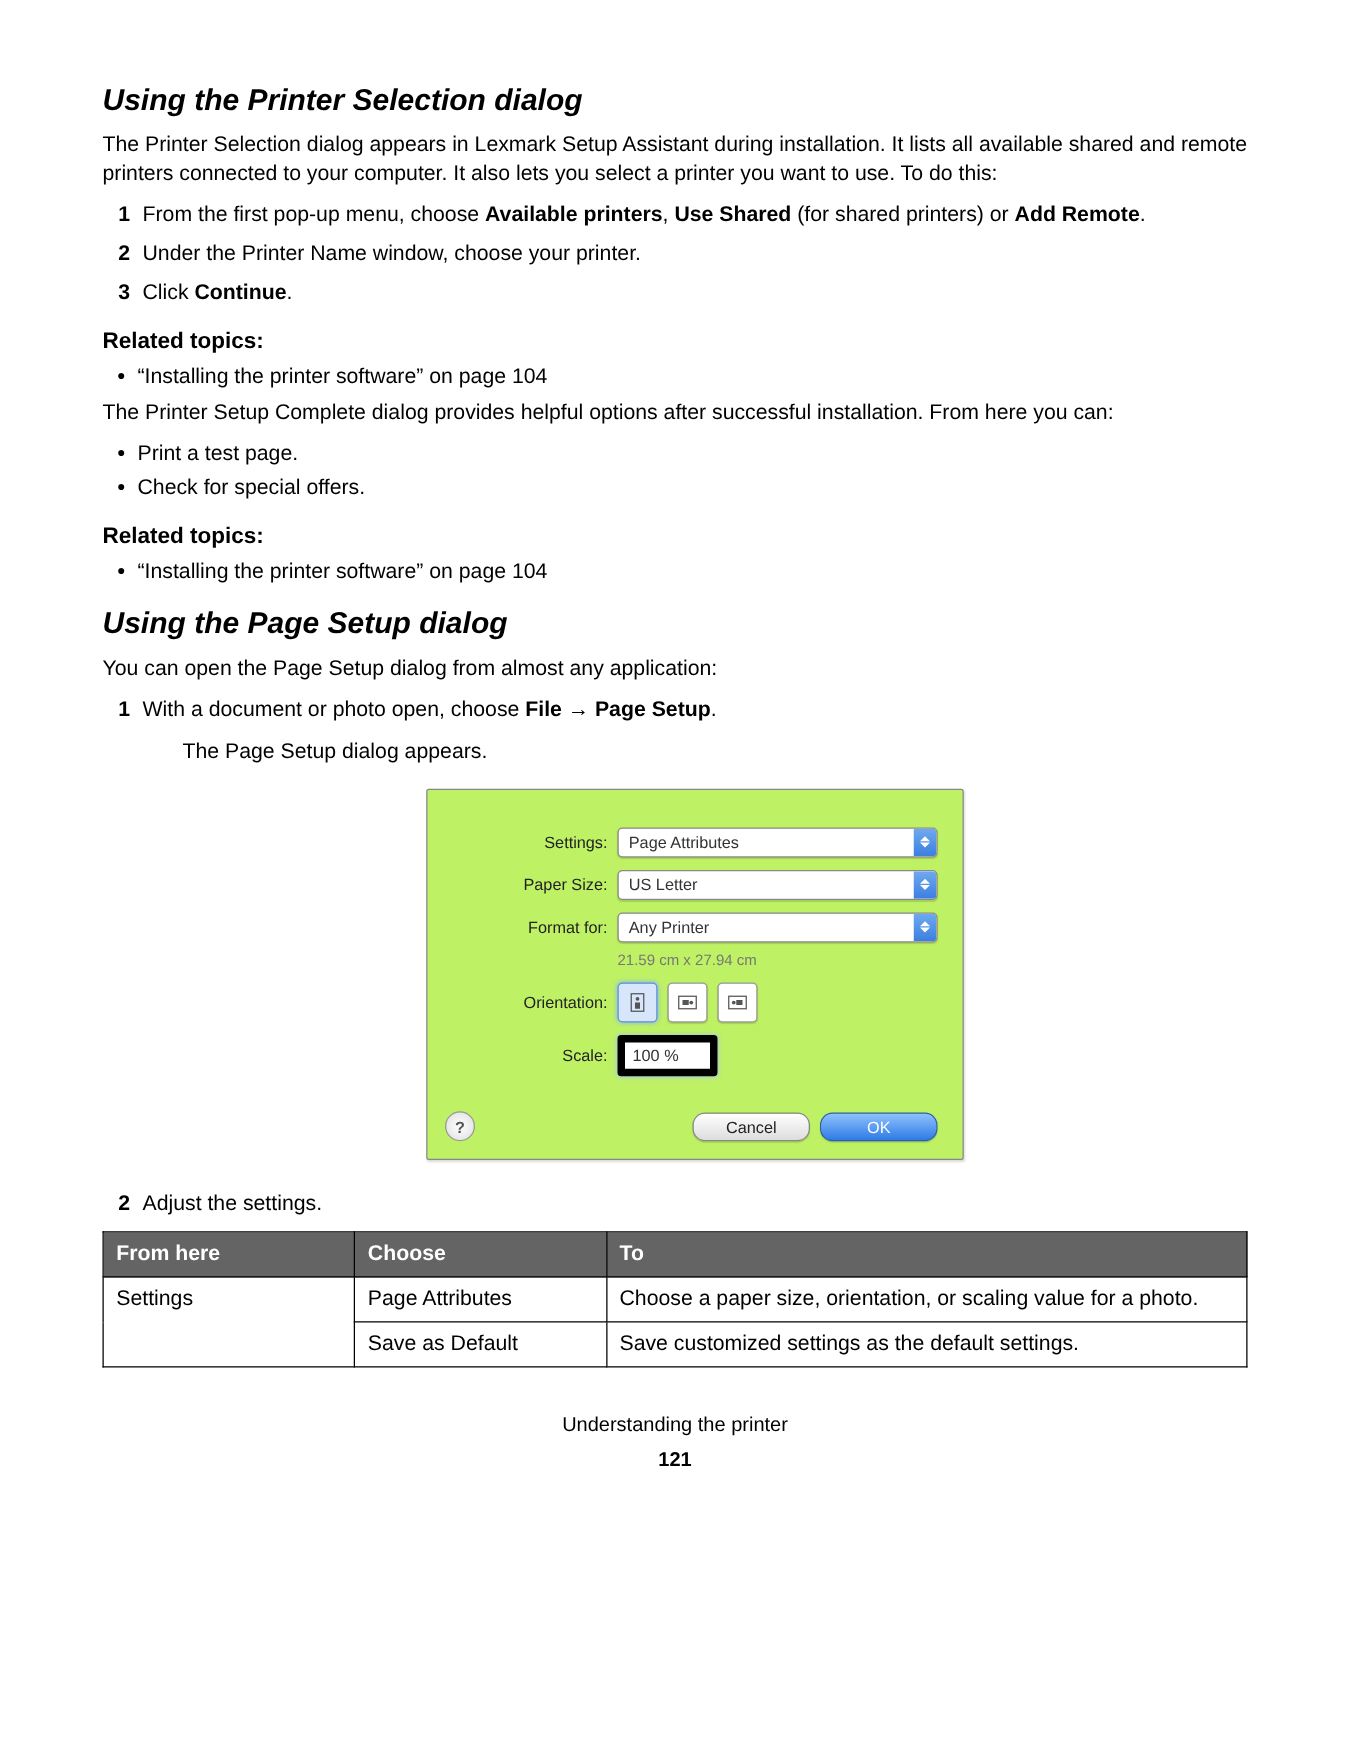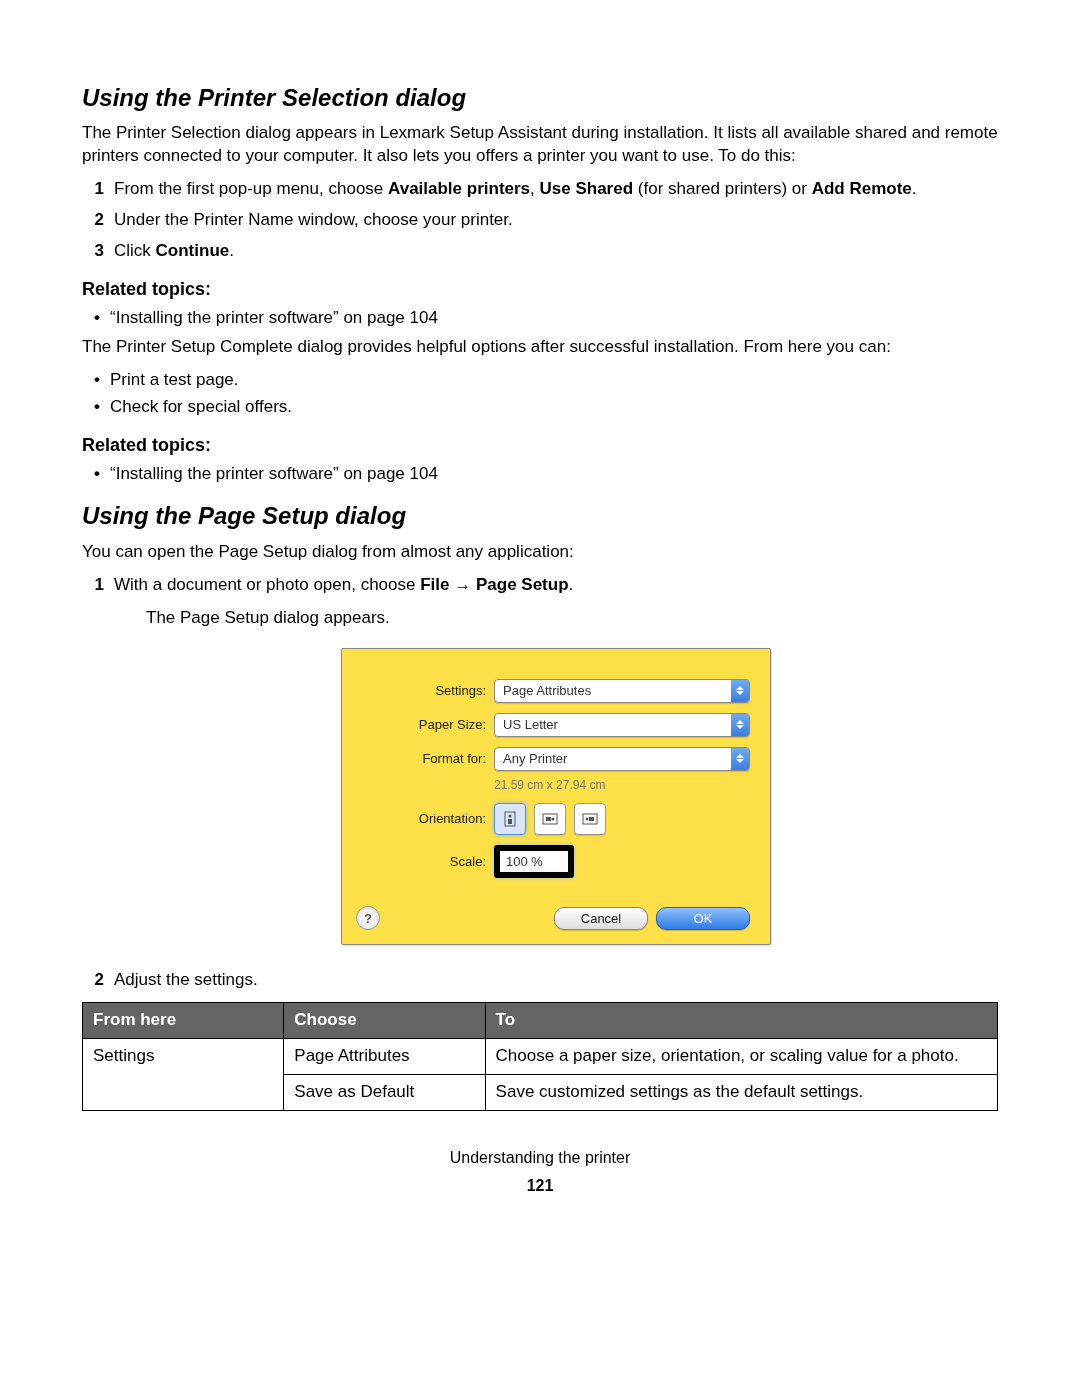--- a/index.html
+++ b/index.html
@@ -6,21 +6,21 @@
     font-family: Arial, Helvetica, sans-serif;
     background: #fff;
     margin: 0;
     padding: 0;
     width: 1080px;
     font-size: 17px;
     color: #000;
     line-height: 1.35;
   }
   .page {
-    padding: 68px 82px 40px 82px;
+    padding: 51px 82px 40px 82px;
   }
   h2.section {
     font-style: italic;
     font-weight: bold;
     font-size: 24px;
     margin: 14px 0 8px 0;
   }
   p { margin: 6px 0 10px 0; }
   .bold { font-weight: bold; }
   h3.rel {
@@ -65,21 +65,21 @@
   }
   .arrow { font-family: Arial; }
 
   
   .dialog-wrap {
     margin: 18px auto 24px auto;
     width: 430px;
     box-sizing: border-box;
   }
   .dialog {
-    background: #fde047;
+    background: #bef264;
     border: 1px solid #888;
     border-radius: 2px;
     padding: 20px 20px 14px 14px;
     font-size: 13px;
     color: #222;
     box-shadow: 1px 1px 2px rgba(0,0,0,0.15);
   }
   .dlg-row {
     display: flex;
     align-items: center;
@@ -220,21 +220,21 @@
     font-weight: bold;
     margin-top: 6px;
   }
 </style>
 </head>
 <body>
 
 <div class="page">
 
   <h2 class="section">Using the Printer Selection dialog</h2>
-  <p>The Printer Selection dialog appears in Lexmark Setup Assistant during installation. It lists all available shared and remote printers connected to your computer. It also lets you offers a printer you want to use. To do this:</p>
+  <p>The Printer Selection dialog appears in Lexmark Setup Assistant during installation. It lists all available shared and remote printers connected to your computer. It also lets you select a printer you want to use. To do this:</p>
   <ol class="numlist">
     <li><span class="num">1</span>
       <span>From the first pop-up menu, choose </span><span class="bold">Available printers</span><span>, </span><span class="bold">Use Shared</span><span> (for shared printers) or </span><span class="bold">Add Remote</span><span>.</span>
     </li>
     <li><span class="num">2</span>
       <span>Under the Printer Name window, choose your printer.</span>
     </li>
     <li><span class="num">3</span>
       <span>Click </span><span class="bold">Continue</span><span>.</span>
     </li>

